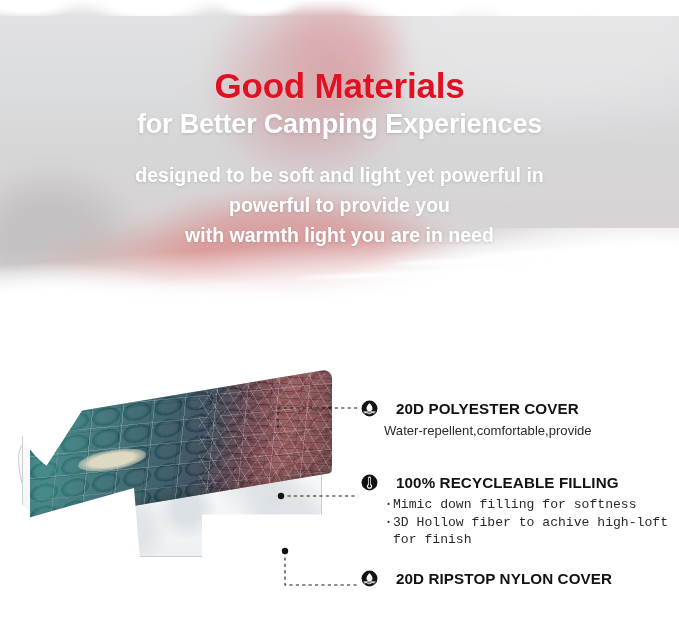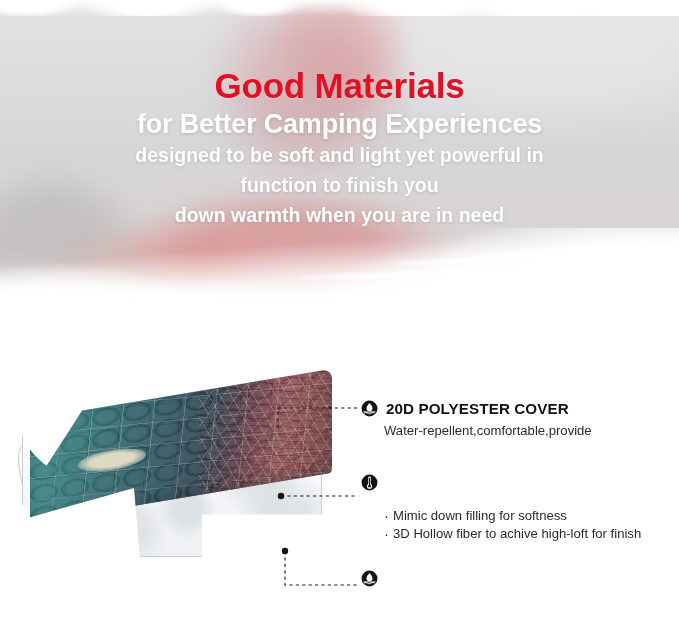--- a/index.html
+++ b/index.html
@@ -112,20 +112,21 @@
   .title-sub {
     margin-top: 2px;
     font-size: 27px;
     font-weight: 700;
     letter-spacing: -0.2px;
     color: #ffffff;
     line-height: 1.16;
     text-shadow: 0 1px 3px rgba(120,120,120,0.35);
   }
   .hero-desc {
+    margin-top: 20px;
     font-size: 19.5px;
     font-weight: 700;
     color: #ffffff;
     line-height: 1.54;
     text-shadow: 0 1px 3px rgba(120,120,120,0.30);
   }
 
   
   .diagram {
     position: absolute;
@@ -260,21 +261,21 @@
     left: 0;
     width: 318px;
   }
   .spec.s1 { top: 0px; }
   .spec.s2 { top: 74px; }
   .spec.s3 { top: 170px; }
 
   .spec-head {
     display: flex;
     align-items: flex-start;
-    gap: 8px;
+    gap: 18px;
   }
   .spec-icon {
     flex: 0 0 auto;
     width: 17px; height: 17px;
     display: block;
   }
   .spec-title {
     font-size: 15.2px;
     font-weight: 700;
     letter-spacing: 0.1px;
@@ -284,22 +285,23 @@
   .spec-sub {
     margin-left: 23px;
     margin-top: 5px;
     font-size: 13.1px;
     font-weight: 400;
     color: #2a2a2a;
     line-height: 1.38;
   }
   .bullets {
     margin-left: 23px;
-    margin-top: 16px;
+    margin-top: 5px;
     list-style: none;
+    font-family: Liberation Mono, monospace;
   }
   .bullets li {
     font-size: 13.1px;
     color: #2a2a2a;
     line-height: 1.35;
     padding-left: 9px;
     position: relative;
   }
   .bullets li::before {
     content: "·";
@@ -322,22 +324,22 @@
     <div class="hero-streak s1"></div>
     <div class="hero-streak s2"></div>
     <div class="hero-streak s3"></div>
     <div class="hero-streak s4"></div>
 
     <div class="hero-text">
       <div class="title-main">Good Materials</div>
       <div class="title-sub">for Better Camping Experiences</div>
       <div class="hero-desc">
         <div>designed to be soft and light yet powerful in</div>
-        <div>function to finish you</div>
-        <div>down warmth when you are in need</div>
+        <div>powerful to provide you</div>
+        <div>with warmth light you are in need</div>
       </div>
     </div>
   </div>
 
   <div class="diagram">
 
     <div class="product">
       <div class="base-curveleft"></div>
       <div class="base-front"></div>
       <div class="top-surface">
@@ -378,33 +380,35 @@
 
       <div class="spec s2">
         <div class="spec-head">
           <svg class="spec-icon" viewBox="0 0 24 24">
             <circle cx="12" cy="12" r="11.2" fill="#121212"></circle>
             <rect x="10.2" y="3.6" width="3.6" height="11.4" rx="1.8" fill="#ffffff"></rect>
             <circle cx="12" cy="17.2" r="3.6" fill="#ffffff"></circle>
             <rect x="11.2" y="5.4" width="1.6" height="11.2" rx="0.8" fill="#121212"></rect>
             <circle cx="12" cy="17.2" r="1.9" fill="#121212"></circle>
           </svg>
+          <span class="spec-title">100% RECYCLEABLE FILLING</span>
         </div>
         <ul class="bullets">
           <li>Mimic down filling for softness</li>
           <li>3D Hollow fiber to achive high-loft for finish</li>
         </ul>
       </div>
 
       <div class="spec s3">
         <div class="spec-head">
           <svg class="spec-icon" viewBox="0 0 24 24">
             <circle cx="12" cy="12" r="11.2" fill="#121212"></circle>
             <path d="M12 4.4 c2.6 3.1 4.2 5.3 4.2 7.2 a4.2 4.2 0 0 1 -8.4 0 c0 -1.9 1.6 -4.1 4.2 -7.2 z" fill="#ffffff"></path>
             <path d="M3.6 16.1 h16.8 v1.5 h-16.8 z" fill="#ffffff"></path>
             <path d="M4.6 18.6 c1.6 -1.1 3.1 -1.1 4.7 0 c1.6 1.1 3.1 1.1 4.7 0 c1.6 -1.1 3.1 -1.1 4.7 0" fill="none" stroke="#ffffff" stroke-width="1.4"></path>
           </svg>
+          <span class="spec-title">20D RIPSTOP NYLON COVER</span>
         </div>
       </div>
 
     </div>
   </div>
 </div>
 
 </body></html>

